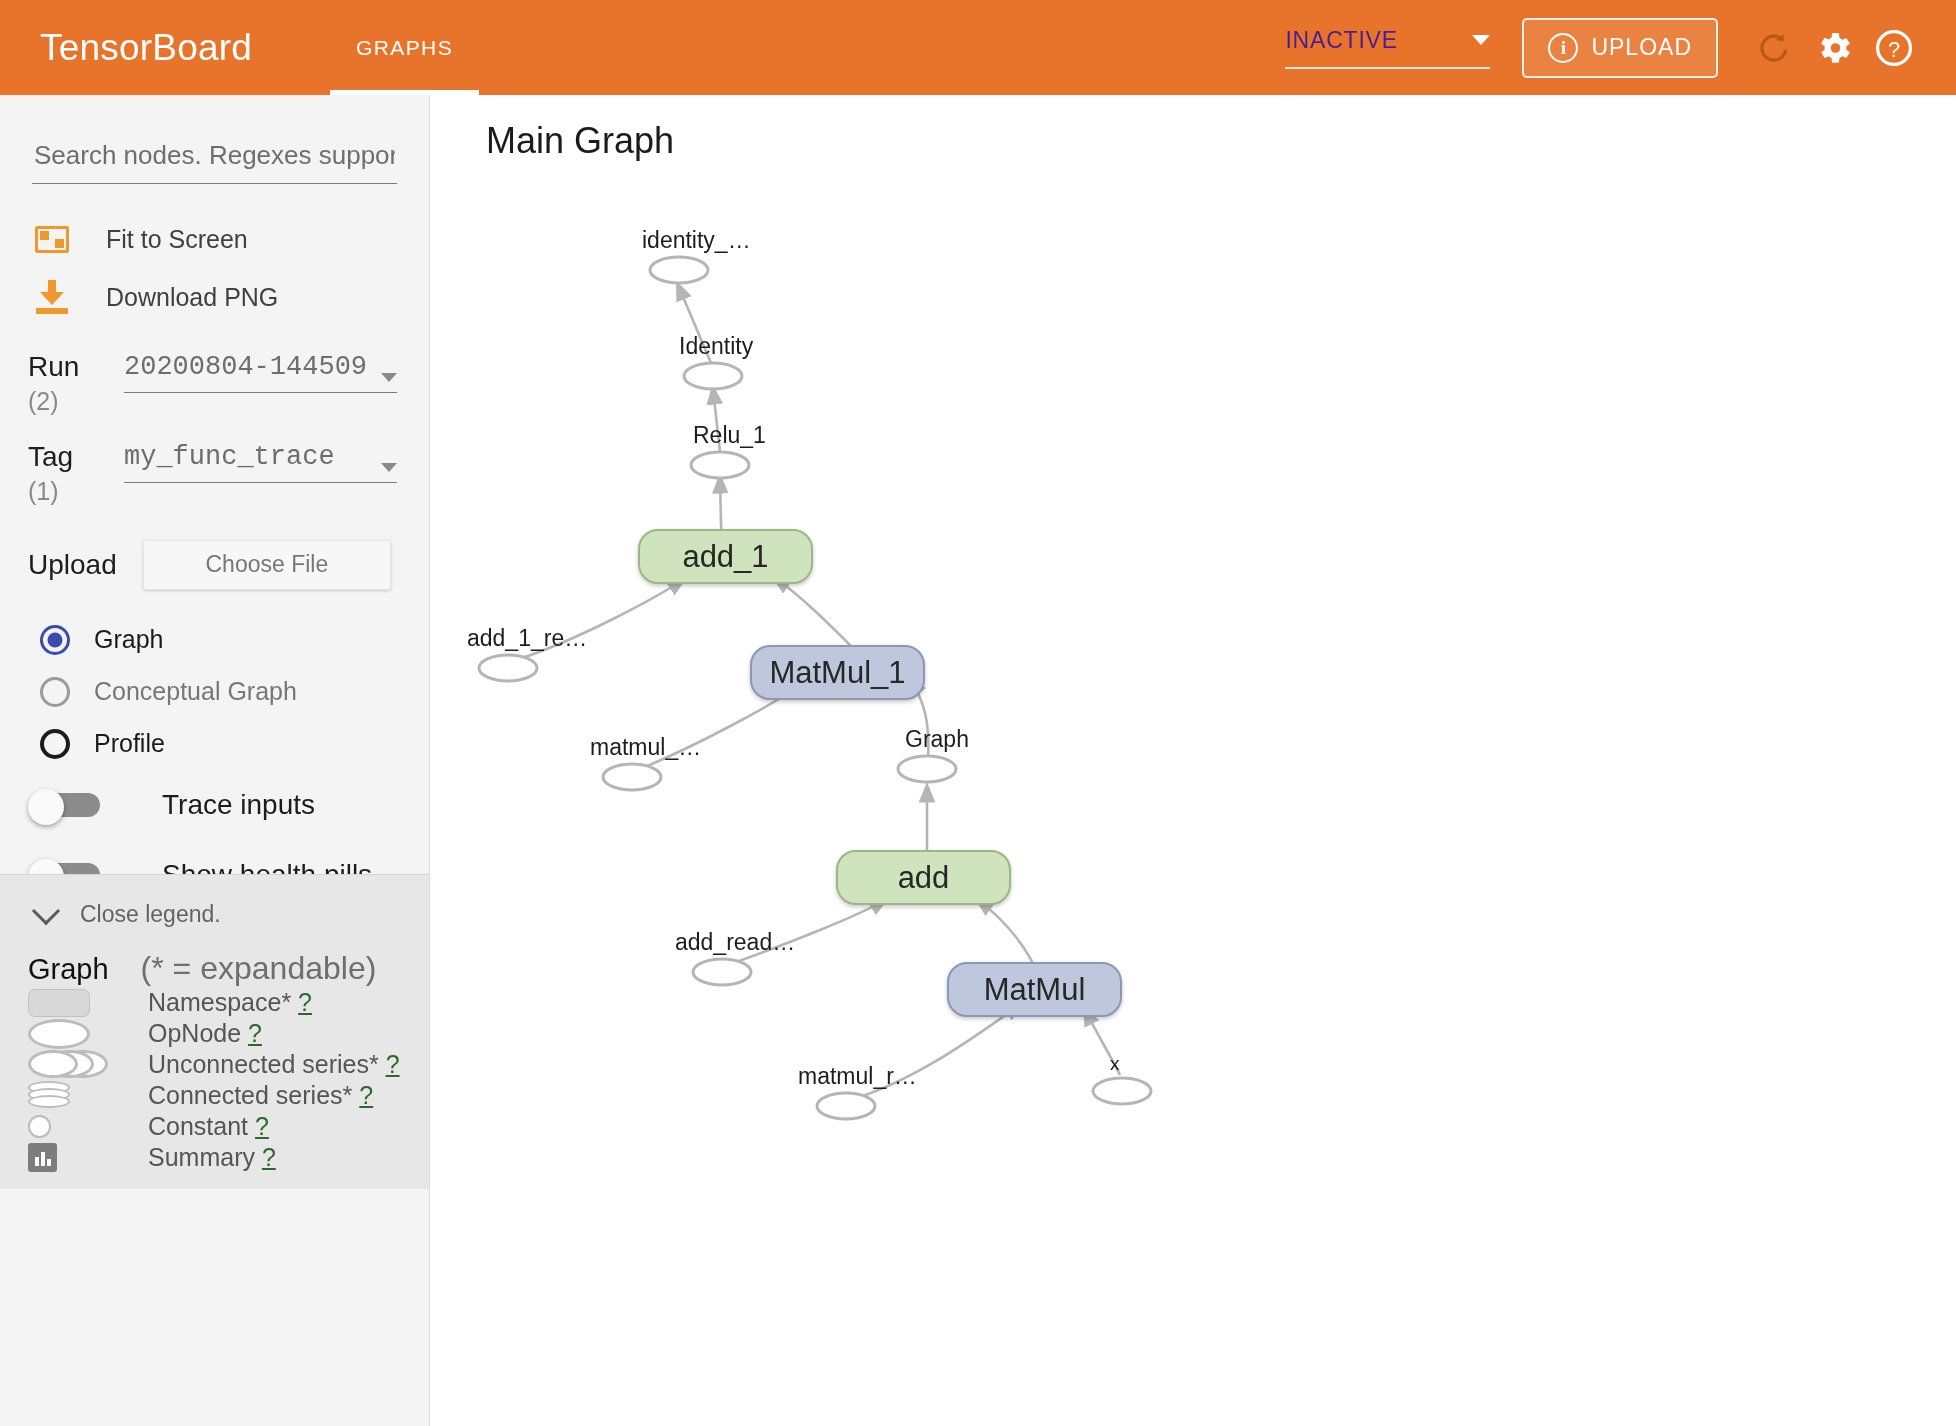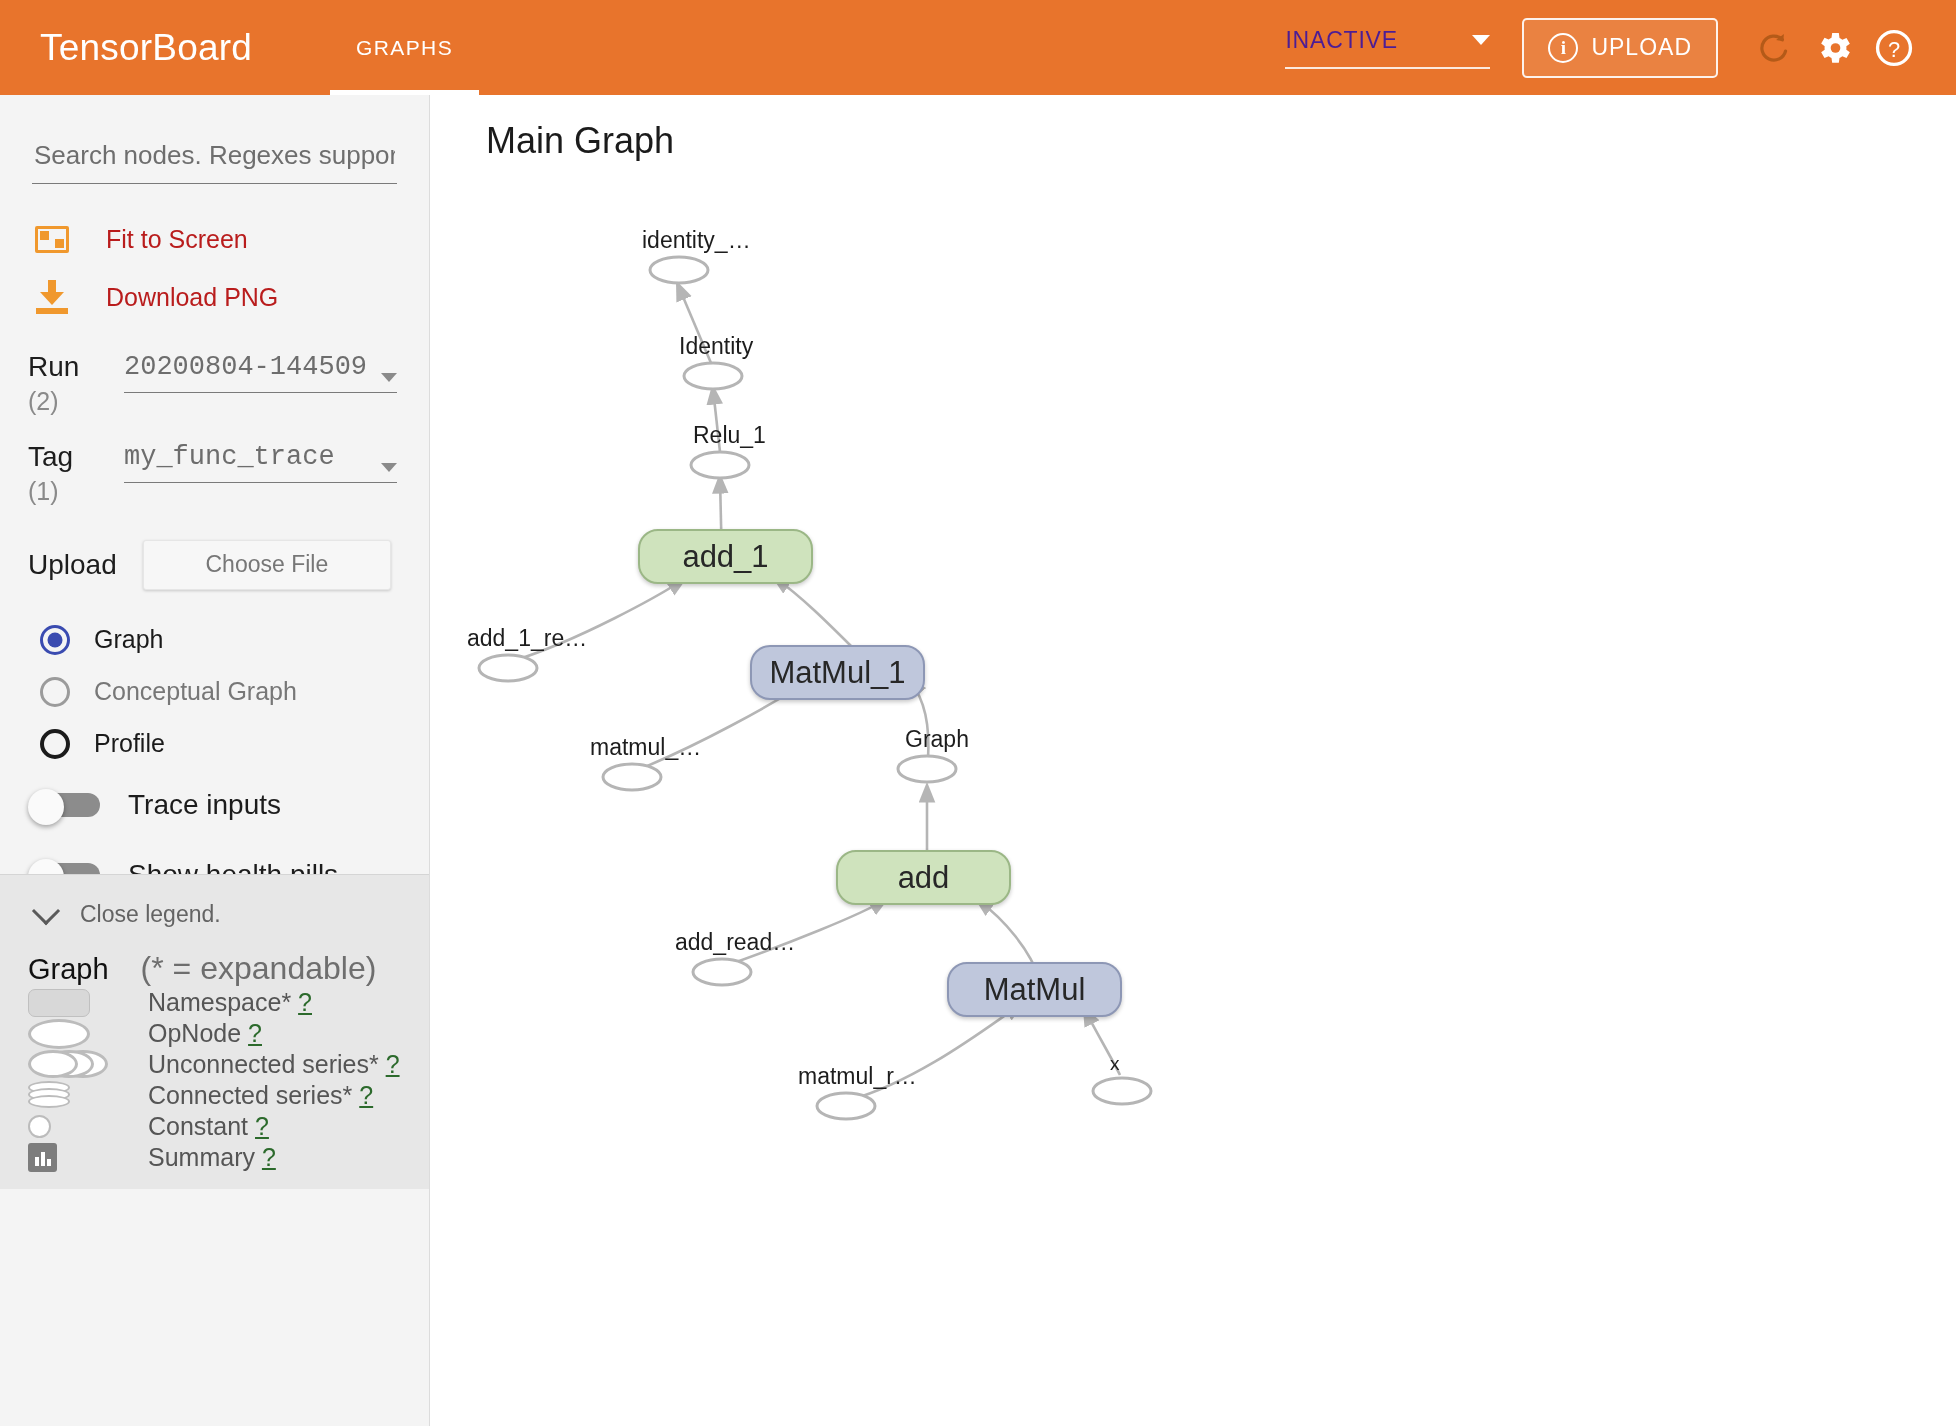--- a/index.html
+++ b/index.html
@@ -82,21 +82,21 @@
     font-size: 26px; color: #616161; padding-bottom: 12px;
     font-family: "Liberation Sans", sans-serif;
   }
   .search-input::placeholder { color: #6e6e6e; }
 
   .ctl-row {
     display: flex; align-items: center; margin: 0 0 0 28px; height: 58px; cursor: pointer;
   }
   .ctl-row.first { margin-top: 26px; }
   .ctl-icon { width: 48px; display:flex; align-items:center; justify-content:center; }
-  .ctl-label { font-size: 25px; color: #b91c1c; margin-left: 30px; }
+  .ctl-label { font-size: 25px; color: #404040; margin-left: 30px; }
 
   .fit-icon {
     width: 34px; height: 27px; border: 3px solid #f0982d; border-radius: 2px;
     position: relative;
   }
   .fit-icon::before, .fit-icon::after {
     content:""; position:absolute; width: 9px; height: 9px; background:#f0982d;
   }
   .fit-icon::before { top: 2px; left: 2px; }
   .fit-icon::after { bottom: 2px; right: 2px; }
@@ -142,21 +142,21 @@
   .radio.sel::after {
     content:""; position:absolute; left:50%; top:50%; transform: translate(-50%,-50%);
     width: 15px; height: 15px; border-radius:50%; background:#3a4bb0;
   }
   .radio.off { border: 3px solid #9b9b9b; }
   .radio.dark { border: 4px solid #1b1b1b; }
   .radio-label { font-size: 25px; margin-left: 24px; }
   .radio-label.muted { color: #777; }
   .radio-label.dark { color: #1a1a1a; }
 
-  .toggle-row { display:flex; align-items:center; margin: 0 0 0 28px; height: 70px; cursor:pointer; }
+  .toggle-row { display:flex; align-items:center; margin: 0 0 0 28px; height: 70px; cursor:pointer;gap:34px; }
   .switch { width: 74px; height: 32px; position: relative; flex: none; }
   .switch .track {
     position:absolute; left: 14px; top: 4px; width: 58px; height: 24px;
     background: #8c8c8c; border-radius: 14px;
   }
   .switch .knob {
     position:absolute; left: 0; top: 0; width: 36px; height: 36px; border-radius: 50%;
     background: #fafafa; box-shadow: 0 2px 5px rgba(0,0,0,.35);
   }
   .toggle-label { font-size: 28px; color: #1c1c1c; margin-left: 26px; }

